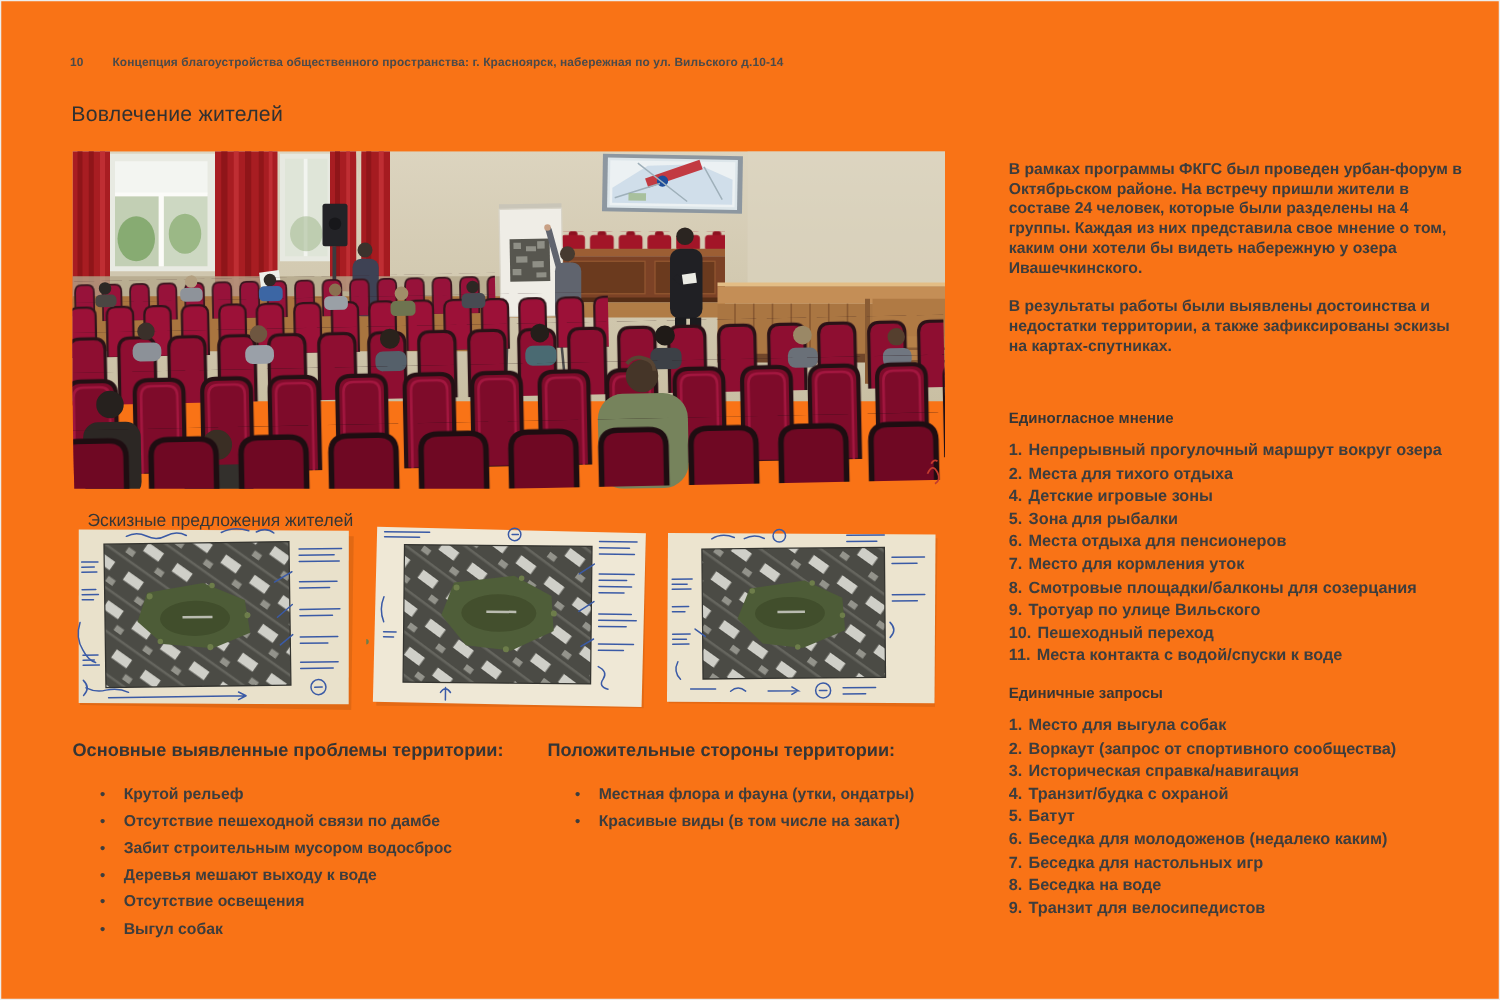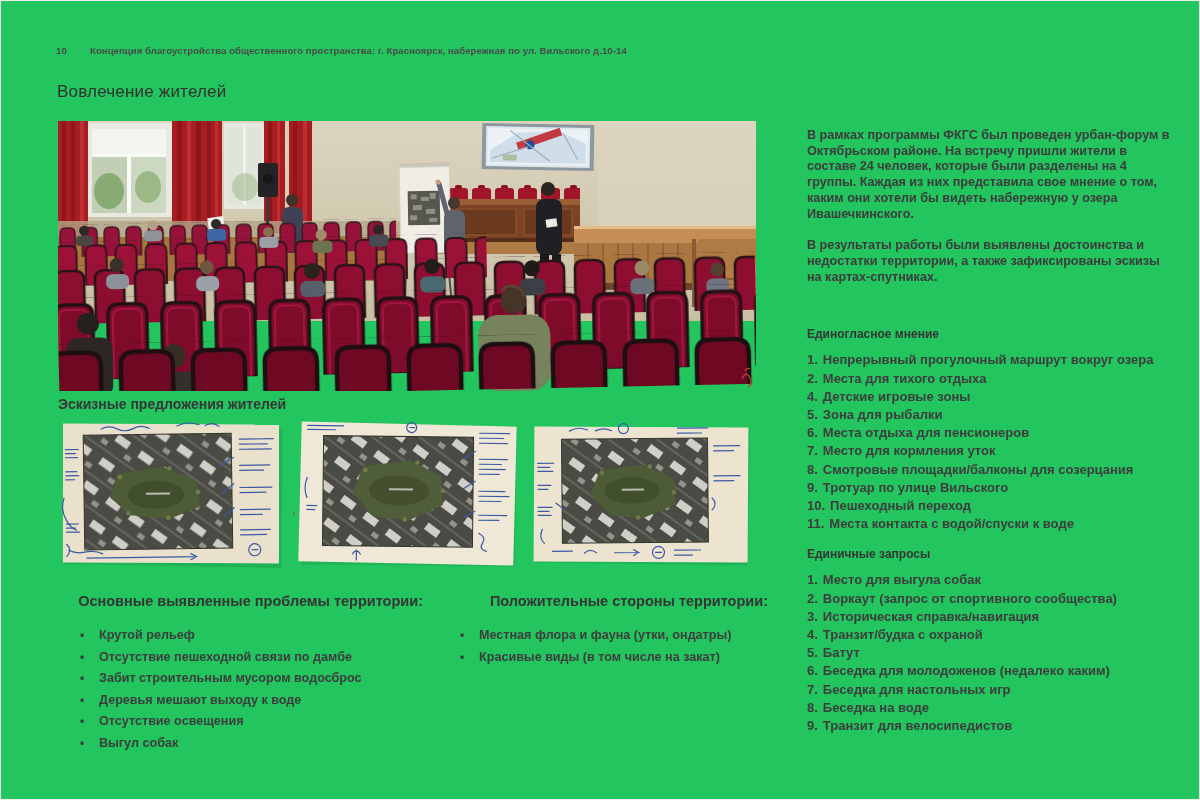--- a/index.html
+++ b/index.html
@@ -1,39 +1,39 @@
 <!DOCTYPE html>
 <html lang="ru"><head>
 <meta charset="utf-8">
 <style>
   html,body{margin:0;padding:0;}
   body{
     width:1200px;height:800px;position:relative;background:#ffffff;
     font-family:"Liberation Sans","DejaVu Sans",sans-serif;color:#3b3b3b;
     overflow:hidden;
   }
-  .page{position:absolute;inset:0;background:#22c55e;border:1px solid #ededed;box-sizing:border-box;}
+  .page{position:absolute;inset:0;background:#f97316;border:1px solid #ededed;box-sizing:border-box;}
 
   .pagehead{position:absolute;top:44px;left:55px;font-size:9.5px;font-weight:600;color:#4a4a4a;letter-spacing:.1px;}
   .pagehead .num{display:inline-block;width:34px;}
   .title{position:absolute;top:81px;left:56px;margin:0;font-size:17px;font-weight:400;color:#313131;letter-spacing:.2px;}
 
   .photo{position:absolute;left:57px;top:120px;width:698px;height:270px;}
   .photo svg{display:block;width:100%;height:100%;}
 
-  .subtitle{position:absolute;left:57px;top:395px;margin:0;font-size:14px;font-weight:700;color:#363636;}
+  .subtitle{position:absolute;left:57px;top:395px;margin:12px;font-size:14px;font-weight:400;color:#363636;}
 
   .sketches{position:absolute;left:57px;top:417px;width:698px;height:153px;display:flex;gap:7px;}
   .sketch{flex:1;min-width:0;}
   .sketch svg{display:block;width:100%;height:100%;}
 
   .block{position:absolute;}
   .block-problems{left:57px;top:592px;width:365px;}
   .block-positives{left:437px;top:592px;width:330px;}
-  .block-title{margin:0 0 11px 0;font-size:14.5px;font-weight:600;color:#353535;text-align:right;}
+  .block-title{margin:0 0 11px 0;font-size:14.5px;font-weight:600;color:#353535;}
   ul.bullets{list-style:none;margin:16px;padding:0;font-size:12.6px;font-weight:600;line-height:21.5px;color:#3d3d3d;}
   ul.bullets li{position:relative;padding-left:25px;}
   ul.bullets li::before{content:"\2022";position:absolute;left:6px;top:0;font-size:12px;color:#3d3d3d;}
 
   .rightcol{position:absolute;left:786px;top:127px;width:366px;margin-left:20px;}
   .rightcol p{margin:0 0 16px 0;font-size:12.6px;font-weight:600;line-height:15.7px;color:#3c3c3c;}
   .rightcol p:last-of-type{margin-bottom:0;}
   .list-title{margin:0 0 10px 0;font-size:12px;font-weight:700;color:#353535;}
   .list-title.first{margin-top:42px;}
   .list-title.second{margin-top:7px;}

